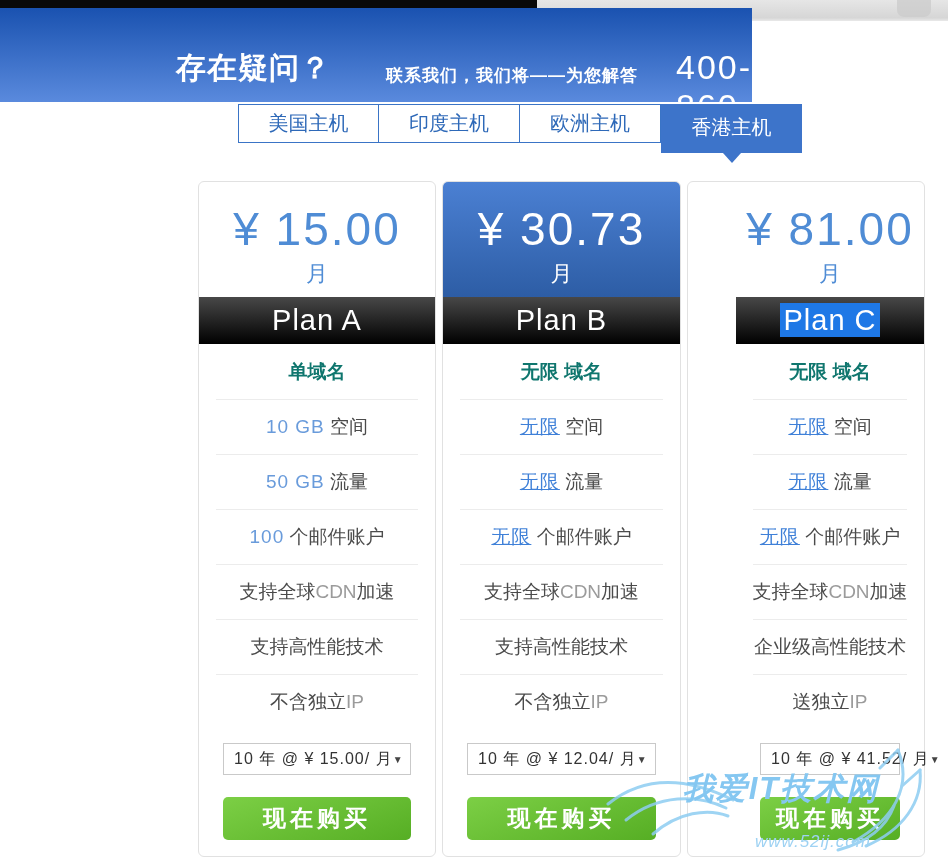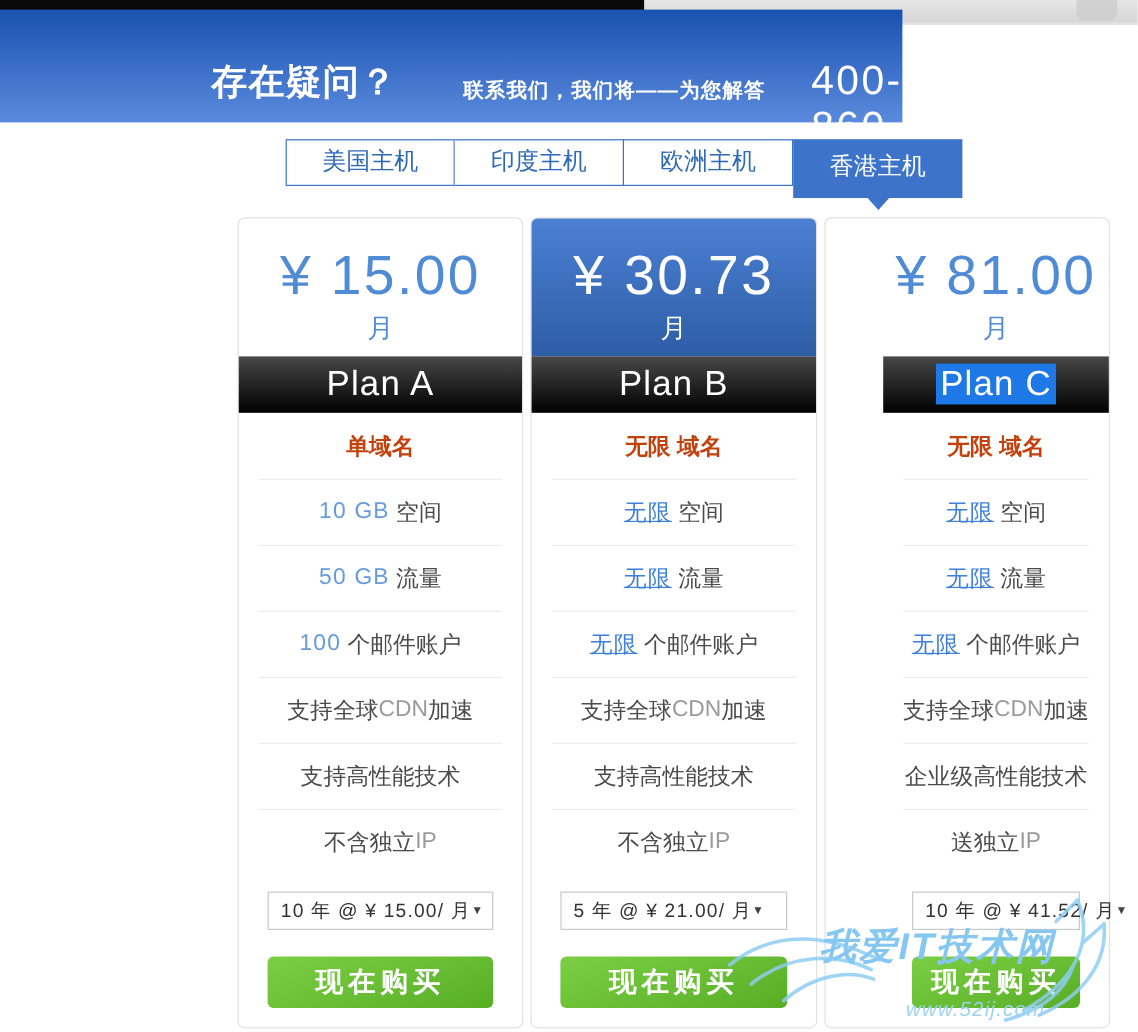--- a/index.html
+++ b/index.html
@@ -15,21 +15,21 @@
                   border-radius:0 0 7px 7px; opacity:.75; }
 
   
   .header { left:0; top:8px; width:752px; height:94px;
             background:linear-gradient(180deg,#1a52b0 0%,#5a8add 100%); color:#fff; }
   .header-title    { left:176px; top:40px; font-size:30px; font-weight:bold; letter-spacing:1px; }
   .header-subtitle { left:386px; top:56px; font-size:17px; font-weight:bold; letter-spacing:1px; }
   .header-phone    { left:676px; top:40px; font-size:34px; font-weight:300; letter-spacing:2px; }
 
   
-  .tabs { left:238px; top:116px; height:56px; display:flex; }
+  .tabs { left:238px; top:104px; height:56px; display:flex; }
   .tab { width:141px; height:39px; line-height:37px; text-align:center; font-size:20px;
          color:#2e69b8; background:#fff; border:1px solid #3a74c6; border-left:none;
          cursor:pointer; white-space:nowrap; }
   .tab:first-child { border-left:1px solid #3a74c6; }
   .tab.active { background:#3d74ca; color:#fff; border:none; height:49px; line-height:47px;
                 position:relative; }
   .tab.active::after { content:""; position:absolute; left:50%; margin-left:-9px; top:100%;
                 border:9px solid transparent; border-top:10px solid #3d74ca; border-bottom:none; }
 
   
@@ -46,21 +46,21 @@
 
   .plan-name-bar { height:47px; line-height:47px; text-align:center;
                    background:linear-gradient(180deg,#484848 0%,#000 100%);
                    color:#fff; font-size:29px; font-weight:300; letter-spacing:1px; }
   .text-selected { background:#1e78e6; padding:1px 3px; }
 
   .features { list-style:none; }
   .features li { height:55px; margin:0 17px; display:flex; align-items:center;
                  justify-content:center; font-size:19px; white-space:pre; }
   .features li + li { border-top:1px solid #ececec; }
-  .f-bold  { font-weight:bold; color:#c2410c; }
+  .f-bold  { font-weight:bold; color:#0f766e; }
   .f-plain { color:#4b4b4b; }
   .f-blue  { color:#699bdb; font-weight:300; letter-spacing:1px; }
   .f-link  { color:#3f80d8; font-weight:300; letter-spacing:1px; text-decoration:underline; cursor:pointer; }
   .f-muted { color:#9b9b9b; }
 
   .term-select { margin:14px 24px 0; height:32px; border:1px solid #c9c9c9; background:#fff;
                  display:flex; align-items:center; justify-content:flex-start; padding:0 10px;
                  font-size:16px; font-weight:300; color:#333; letter-spacing:1px; cursor:pointer;
                  white-space:nowrap; }
   .caret { font-size:10px; color:#444; }
@@ -135,21 +135,21 @@
   <ul class="features">
       <li><span class="f-bold">无限 域名</span></li>
       <li><span class="f-link">无限</span><span class="f-plain"> 空间</span></li>
       <li><span class="f-link">无限</span><span class="f-plain"> 流量</span></li>
       <li><span class="f-link">无限</span><span class="f-plain"> 个邮件账户</span></li>
       <li><span class="f-plain">支持全球</span><span class="f-muted">CDN</span><span class="f-plain">加速</span></li>
       <li><span class="f-plain">支持高性能技术</span></li>
       <li><span class="f-plain">不含独立</span><span class="f-muted">IP</span></li>
     </ul>
   <div class="term-select">
-    <span>5 年 @ ¥ 21.00/ 月</span>
+    <span>10 年 @ ¥ 12.04/ 月</span>
     <span class="caret">▼</span>
   </div>
   <button class="buy-button">现在购买</button>
 </section>
 
 <section class="plan-card" id="plan-c">
   <div class="plan-price">
     <div class="price-line">¥ 81.00</div>
     <div class="price-period">月</div>
   </div>

